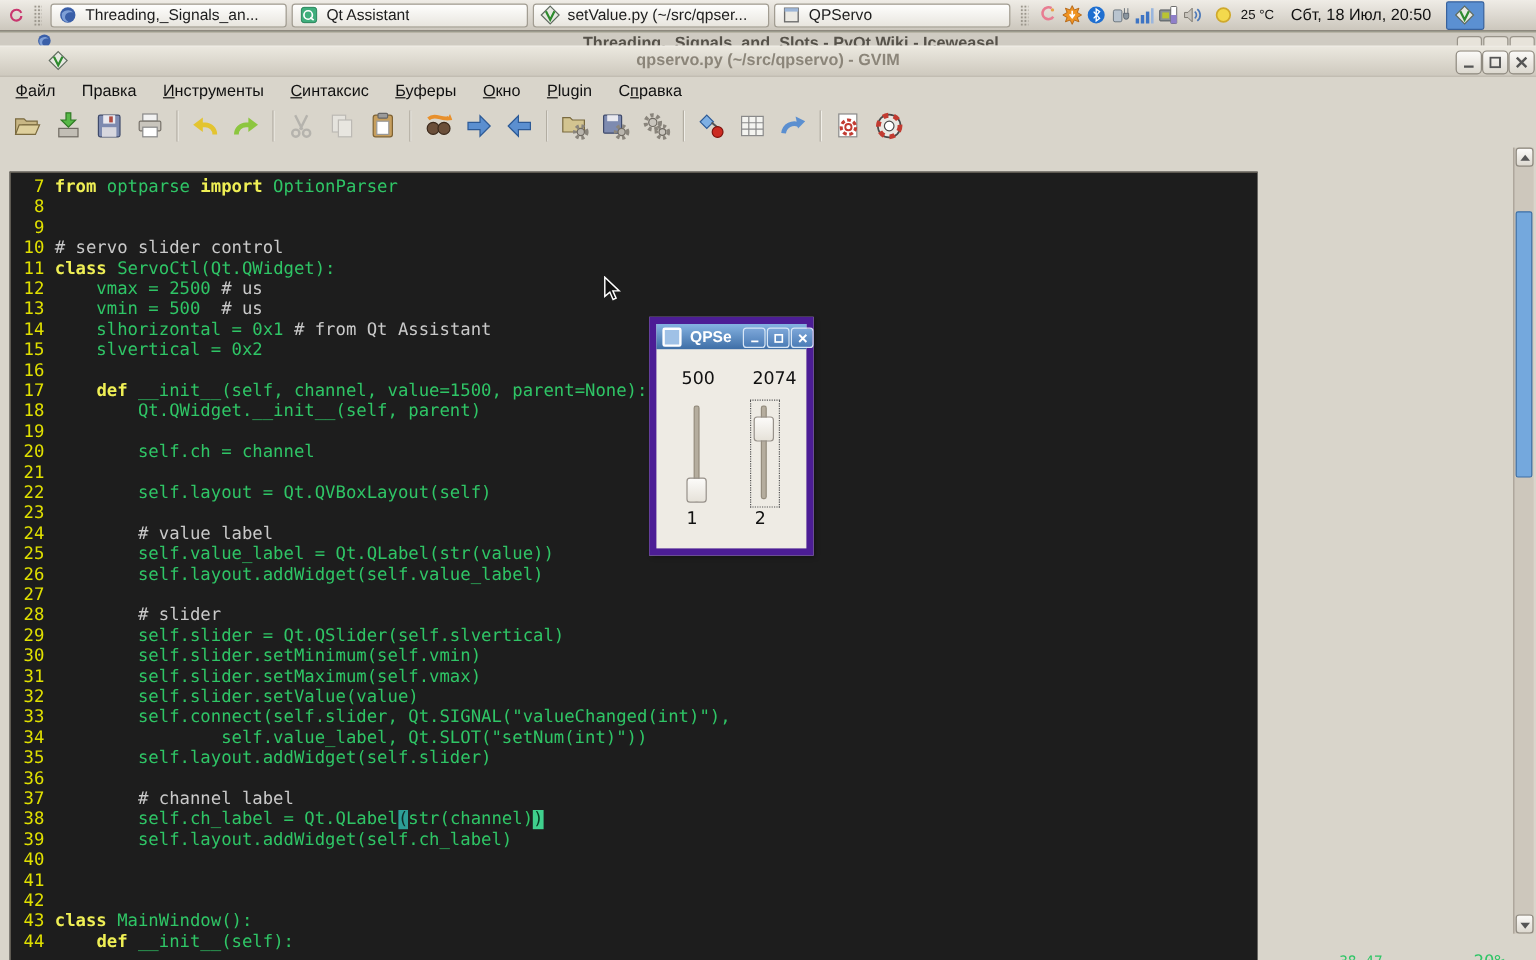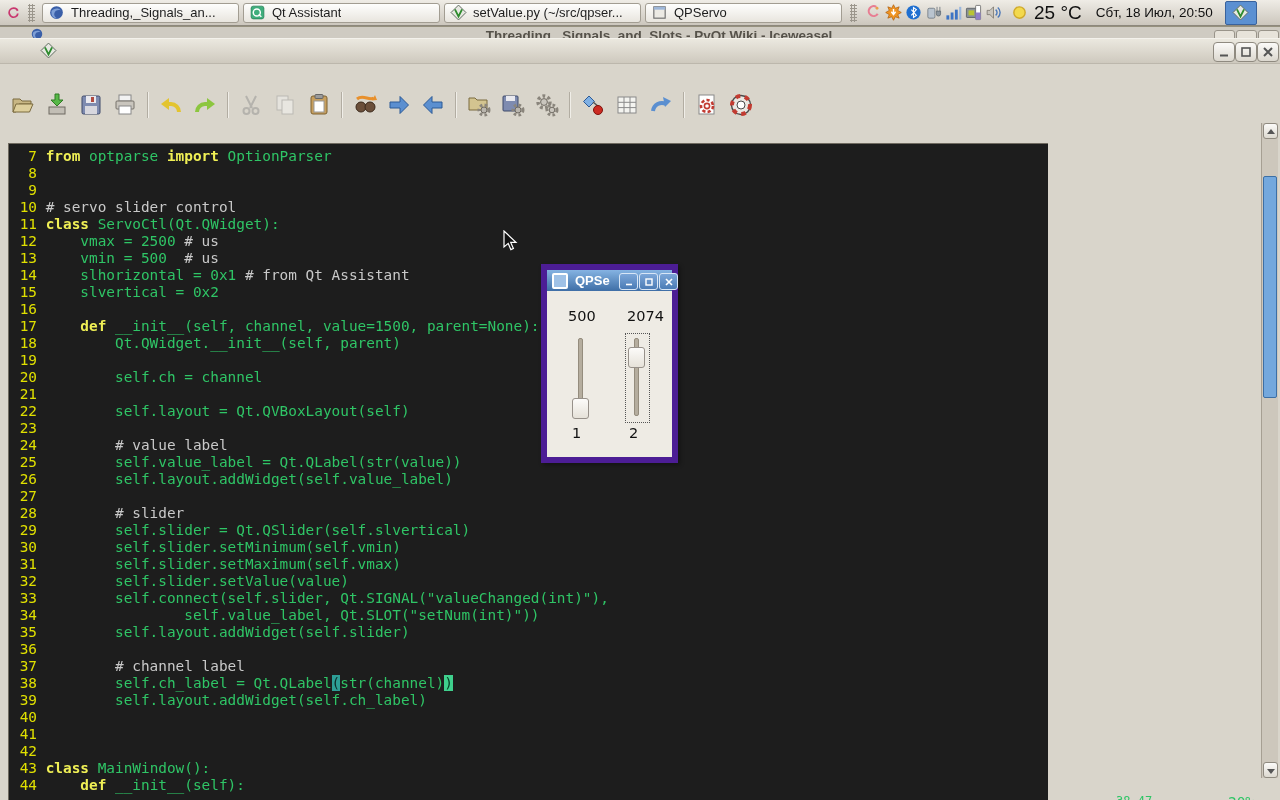--- a/index.html
+++ b/index.html
@@ -13,21 +13,21 @@
   .grip{width:7px;height:18px;margin:0 3px;
     background-image:radial-gradient(#9b968c 1px,transparent 1.2px);background-size:3px 3px;}
   .taskbtn{width:197px;height:20px;margin-left:4px;display:flex;align-items:center;
     background:linear-gradient(#fefefd,#e8e5de);border:1px solid #a29d92;border-radius:3px;
     box-sizing:border-box;padding:0 5px;overflow:hidden;}
   .taskbtn .ic{width:17px;height:17px;margin-right:6px;flex:0 0 auto;}
   .taskbtn .lbl{font-size:13px;color:#1d1d1d;white-space:nowrap;overflow:hidden;}
   #tray{display:flex;align-items:center;margin-left:4px;}
   .trayic{width:18px;height:18px;margin:0 1px;}
   #weather-wrap{display:flex;align-items:center;margin-left:6px;}
-  #temp{font-size:19px;color:#111;margin-left:4px;}
+  #temp{font-size:11px;color:#111;margin-left:4px;}
   #clock{font-size:13.5px;color:#111;margin-left:14px;white-space:nowrap;}
   #pager{width:30px;height:22px;margin-left:12px;background:#5b90d2;border:1px solid #39629c;
     border-radius:2px;display:flex;align-items:center;justify-content:center;}
   
   #bgwin{position:absolute;left:0;top:26px;width:1280px;height:13px;background:#cfcbc2;
     border-top:1px solid #96917e;overflow:hidden;padding-left:38px;}
   #bgwin .t{position:absolute;left:0;right:0;top:1px;text-align:center;
     font-size:13.5px;font-weight:bold;color:#56524a;}
   #bgwin .bic{position:absolute;left:30px;top:0px;width:14px;height:14px;}
   .bg-btn{position:absolute;top:3px;width:19px;height:12px;background:#e7e3da;
@@ -228,37 +228,48 @@
   </div>
 
   <div id="gvim">
     <div id="gv-title">
       <span class="wic" id="gv-ic">
           <svg width="17" height="17" viewBox="0 0 24 24">
             <path d="M12 1.5 22.5 12 12 22.5 1.5 12z" fill="#e7e9e2" stroke="#5f6b5f" stroke-width="1.4"></path>
             <path d="M7 7.5 12 17.5 17 7.5" fill="none" stroke="#2e8b2e" stroke-width="2.6"></path>
           </svg>
         </span>
+      <div class="ttl">qpservo.py (~/src/qpservo) - GVIM</div>
     </div>
     <div class="winbtn" id="gv-min">
         <svg width="10" height="9" viewBox="0 0 10 9">
           <path d="M1 7.5h8" stroke="#555" stroke-width="2"></path>
         </svg>
       </div>
     <div class="winbtn" id="gv-max">
         <svg width="10" height="10" viewBox="0 0 10 10">
           <rect x="1" y="1" width="8" height="8" fill="none" stroke="#555" stroke-width="1.6"></rect>
         </svg>
       </div>
     <div class="winbtn" id="gv-close">
         <svg width="10" height="10" viewBox="0 0 10 10">
           <path d="M1 1l8 8M9 1l-8 8" stroke="#555" stroke-width="2"></path>
         </svg>
       </div>
 
+    <div id="menubar">
+        <div class="menu-item"><span class="u">Ф</span>айл</div>
+        <div class="menu-item">Правка</div>
+        <div class="menu-item"><span class="u">И</span>нструменты</div>
+        <div class="menu-item"><span class="u">С</span>интаксис</div>
+        <div class="menu-item"><span class="u">Б</span>уферы</div>
+        <div class="menu-item"><span class="u">О</span>кно</div>
+        <div class="menu-item"><span class="u">P</span>lugin</div>
+        <div class="menu-item">С<span class="u">п</span>равка</div>
+      </div>
     <div id="toolbar">
         <div class="tool">
           <svg width="24" height="24" viewBox="0 0 24 24">
             <path d="M2 19V6h7l2 2h9v3H8l-3 8z" fill="#c8b684" stroke="#7a6a3f"></path>
             <path d="M5 11h17l-3.5 8H2z" fill="#decf9c" stroke="#7a6a3f"></path>
           </svg>
         </div>
         <div class="tool">
           <svg width="24" height="24" viewBox="0 0 24 24">
             <rect x="4" y="14" width="16" height="7" fill="#c2beb5" stroke="#6f6a62"></rect>

